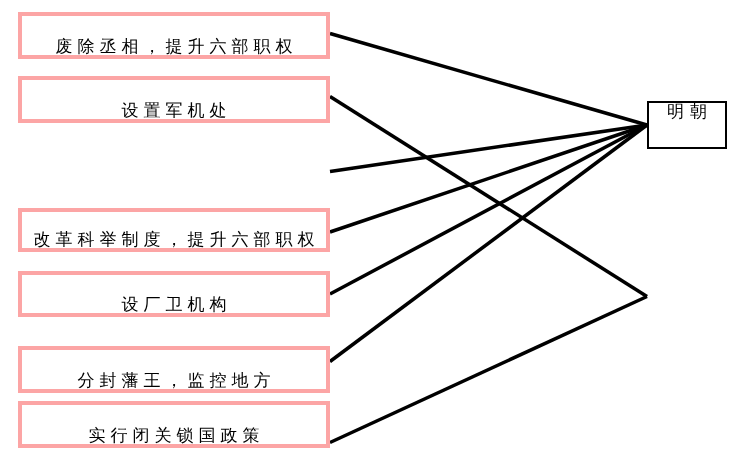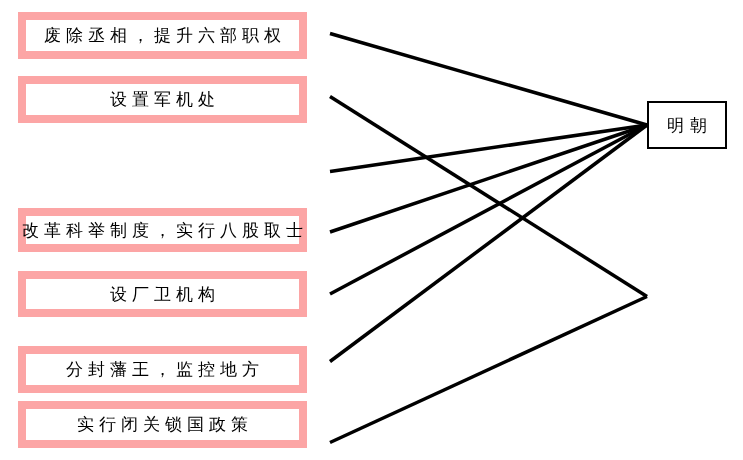--- a/index.html
+++ b/index.html
@@ -12,37 +12,37 @@
     overflow: hidden;
   }
   .lines {
     position: absolute;
     left: 0; top: 0;
     width: 743px; height: 460px;
   }
   .lbox {
     position: absolute;
     left: 18px;
-    width: 289px;
+    width: 312px;
     box-sizing: border-box;
-    border: 8px solid #fca5a5;
+    border: 4px solid #fca5a5;
     background: #ffffff;
     display: flex;
-    align-items: center;
+    align-items: flex-end;
     justify-content: center;
   }
   .rbox {
     position: absolute;
     left: 647px;
     width: 80px;
     box-sizing: border-box;
     border: 2px solid #000000;
     background: #ffffff;
     display: flex;
-    align-items: center;
+    align-items: flex-start;
     justify-content: center;
   }
   .txt {
     color: #000000;
     font-size: 17px;
     letter-spacing: 5px;
     margin-right: -5px;
     white-space: nowrap;
     line-height: 1;
   }
@@ -70,21 +70,21 @@
       <line x1="330" y1="442.5" x2="647" y2="296.5" stroke="#000000" stroke-width="3.5"></line>
     </svg>
 
   <div class="lbox" id="L0" style="top:12px;height:47px">
     <span class="txt">废除丞相，提升六部职权</span>
   </div>
   <div class="lbox" id="L1" style="top:76px;height:47px">
     <span class="txt">设置军机处</span>
   </div>
   <div class="lbox" id="L3" style="top:208px;height:44px">
-    <span class="txt">改革科举制度，实行八股取士</span>
+    <span class="txt">改革科举制度，提升六部职权</span>
   </div>
   <div class="lbox" id="L4" style="top:271px;height:46px">
     <span class="txt">设厂卫机构</span>
   </div>
   <div class="lbox" id="L5" style="top:346px;height:47px">
     <span class="txt">分封藩王，监控地方</span>
   </div>
   <div class="lbox" id="L6" style="top:401px;height:47px">
     <span class="txt">实行闭关锁国政策</span>
   </div>

